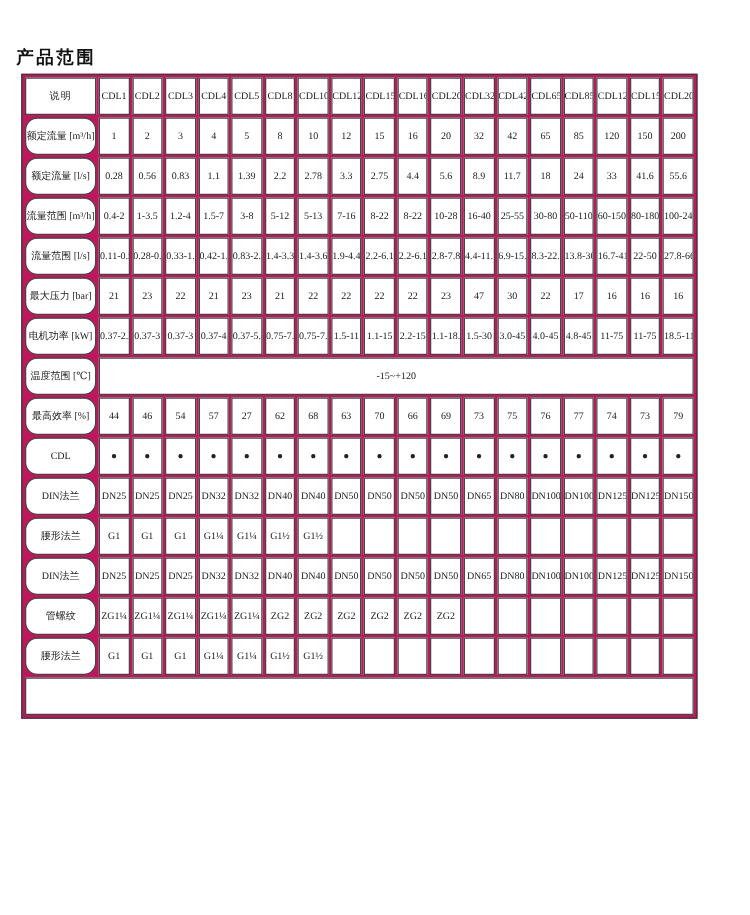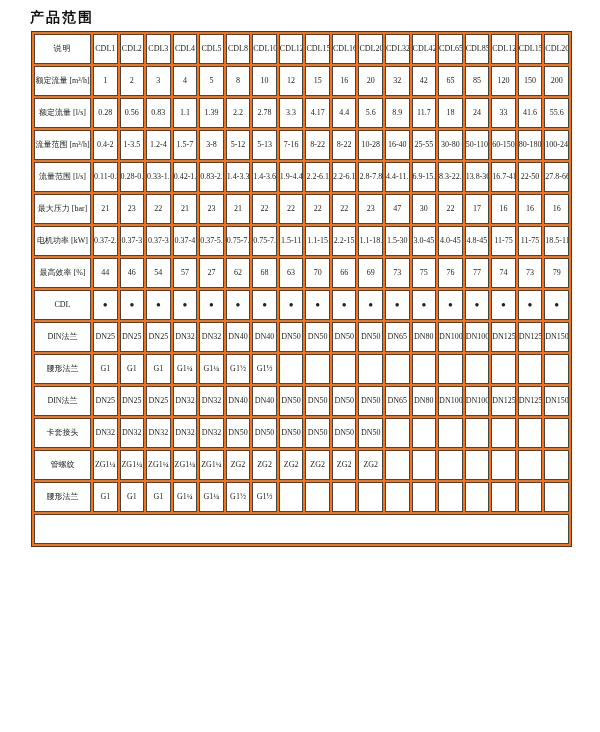--- a/index.html
+++ b/index.html
@@ -10,31 +10,32 @@
     position: relative;
     font-family: "Liberation Serif", "DejaVu Serif", serif;
     color: #222;
     overflow: hidden;
   }
   .title {
     font-family: "DejaVu Sans", "Liberation Sans", sans-serif;
     font-weight: bold;
     font-size: 14px;
     color: #111;
-    padding: 9px 0 4px 30px;
+    padding: 9px 0 4px 13px;
     letter-spacing: 2px;
+    margin-top: 28px;
   }
   table.spec {
     border-collapse: separate;
     border-spacing: 2px;
     border: 1px solid #3a3a3a;
-    margin-left: 31px;
+    margin-left: 17px;
     width: 541px;
     table-layout: fixed;
-    background: #f97316;
+    background: #be185d;
   }
   table.spec col.desc-col { width: 57px; }
   table.spec td {
     border: 1px solid #454545;
     background: #ffffff;
     text-align: center;
     vertical-align: middle;
     font-size: 8px;
     line-height: 1.1;
     height: 28px;
@@ -43,20 +44,21 @@
     white-space: nowrap;
   }
   td.hdr { height: 44px; font-size: 8.5px; }
   td.desc-hdr { font-size: 10px; letter-spacing: 1px; }
   td.rowlabel {
     text-align: left;
     padding-left: 4px;
     font-size: 9px;
     white-space: normal;
     line-height: 1.15;
+    border-radius: 10px;
   }
   td.section {
     text-align: left;
     padding-left: 5px;
     font-size: 9px;
     height: 21px;
   }
   td.merged { font-size: 8.5px; }
   td.dotcell { font-size: 7px; }
   td.footer { height: 26px; border: 0; }
@@ -134,21 +136,21 @@
         <tr>
           <td class="rowlabel">额定流量 [l/s]</td>
           <td>0.28</td>
           <td>0.56</td>
           <td>0.83</td>
           <td>1.1</td>
           <td>1.39</td>
           <td>2.2</td>
           <td>2.78</td>
           <td>3.3</td>
-          <td>4.17</td>
+          <td>2.75</td>
           <td>4.4</td>
           <td>5.6</td>
           <td>8.9</td>
           <td>11.7</td>
           <td>18</td>
           <td>24</td>
           <td>33</td>
           <td>41.6</td>
           <td>55.6</td>
         </tr>
@@ -230,20 +232,24 @@
           <td>1.1-18.5</td>
           <td>1.5-30</td>
           <td>3.0-45</td>
           <td>4.0-45</td>
           <td>4.8-45</td>
           <td>11-75</td>
           <td>11-75</td>
           <td>18.5-110</td>
         </tr>
         <tr>
+          <td class="rowlabel">温度范围 [℃]</td>
+          <td class="merged" colspan="18">-15~+120</td>
+        </tr>
+        <tr>
           <td class="rowlabel">最高效率 [%]</td>
           <td>44</td>
           <td>46</td>
           <td>54</td>
           <td>57</td>
           <td>27</td>
           <td>62</td>
           <td>68</td>
           <td>63</td>
           <td>70</td>
@@ -335,41 +341,20 @@
           <td>DN50</td>
           <td>DN65</td>
           <td>DN80</td>
           <td>DN100</td>
           <td>DN100</td>
           <td>DN125</td>
           <td>DN125</td>
           <td>DN150</td>
         </tr>
         <tr>
-          <td class="rowlabel">卡套接头</td>
-          <td>DN32</td>
-          <td>DN32</td>
-          <td>DN32</td>
-          <td>DN32</td>
-          <td>DN32</td>
-          <td>DN50</td>
-          <td>DN50</td>
-          <td>DN50</td>
-          <td>DN50</td>
-          <td>DN50</td>
-          <td>DN50</td>
-          <td></td>
-          <td></td>
-          <td></td>
-          <td></td>
-          <td></td>
-          <td></td>
-          <td></td>
-        </tr>
-        <tr>
           <td class="rowlabel">管螺纹</td>
           <td>ZG1¼</td>
           <td>ZG1¼</td>
           <td>ZG1¼</td>
           <td>ZG1¼</td>
           <td>ZG1¼</td>
           <td>ZG2</td>
           <td>ZG2</td>
           <td>ZG2</td>
           <td>ZG2</td>

